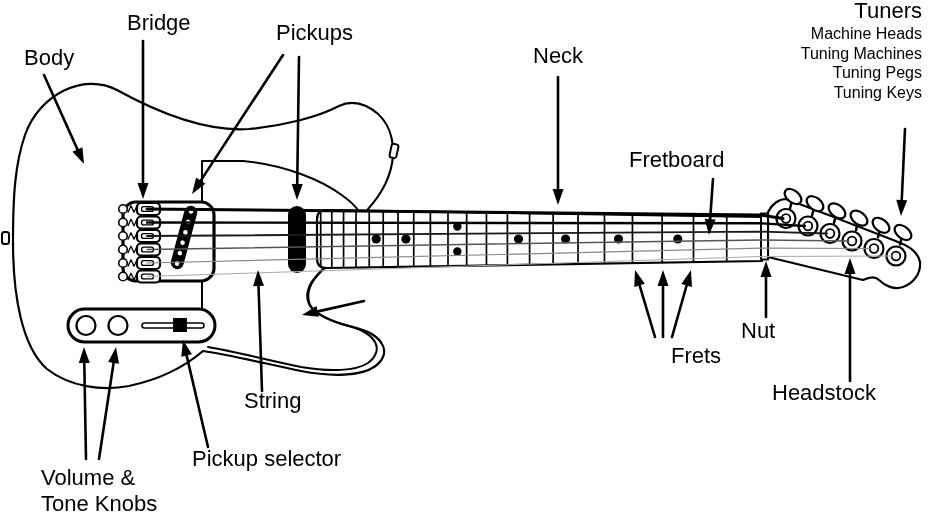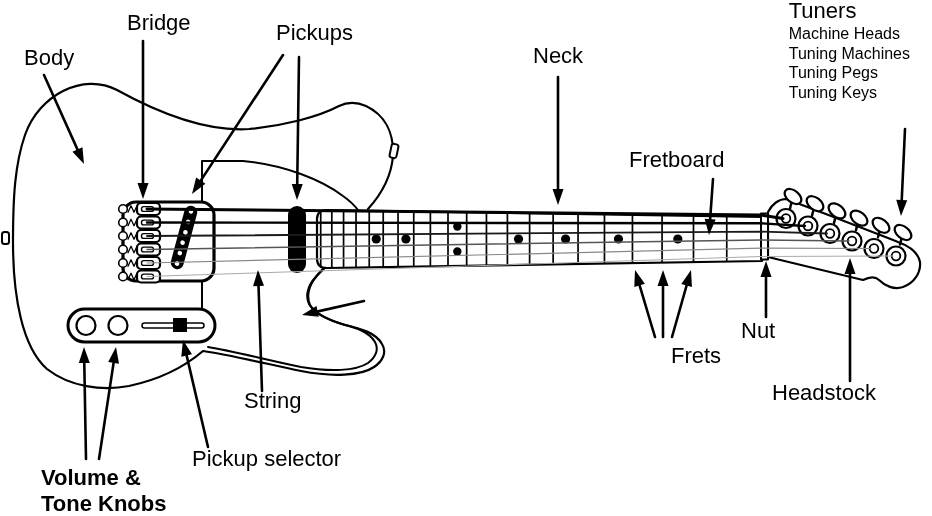--- a/index.html
+++ b/index.html
@@ -2,22 +2,22 @@
 <html><head>
 <meta charset="utf-8">
 <style>
   html,body{margin:0;padding:0;background:#fff;}
   .stage{
     position:relative;width:932px;height:516px;background:#fff;overflow:hidden;
     font-family:"Liberation Sans","DejaVu Sans",sans-serif;color:#000;
   }
   .stage svg{position:absolute;left:0;top:0;}
   .lbl{position:absolute;font-size:22px;line-height:1.1;white-space:nowrap;}
-  .lbl2{position:absolute;font-size:22px;line-height:26px;white-space:pre;font-weight:bold;}
-  .tuners{position:absolute;top:-1px;right:22px;text-align:left;}
+  .lbl2{position:absolute;font-size:22px;line-height:26px;white-space:pre;}
+  .tuners{position:absolute;top:-1px;right:10px;text-align:right;}
   .tuners .t-title{font-size:22px;line-height:24px;margin-bottom:1px;}
   .tuners .t-item{font-size:16px;line-height:19.5px;}
 </style>
 </head>
 <body>
 
 <div class="stage">
 
   <svg id="art" width="932" height="516" viewBox="0 0 932 516">
     <g stroke="#000" fill="none" stroke-linecap="round" stroke-linejoin="round">

